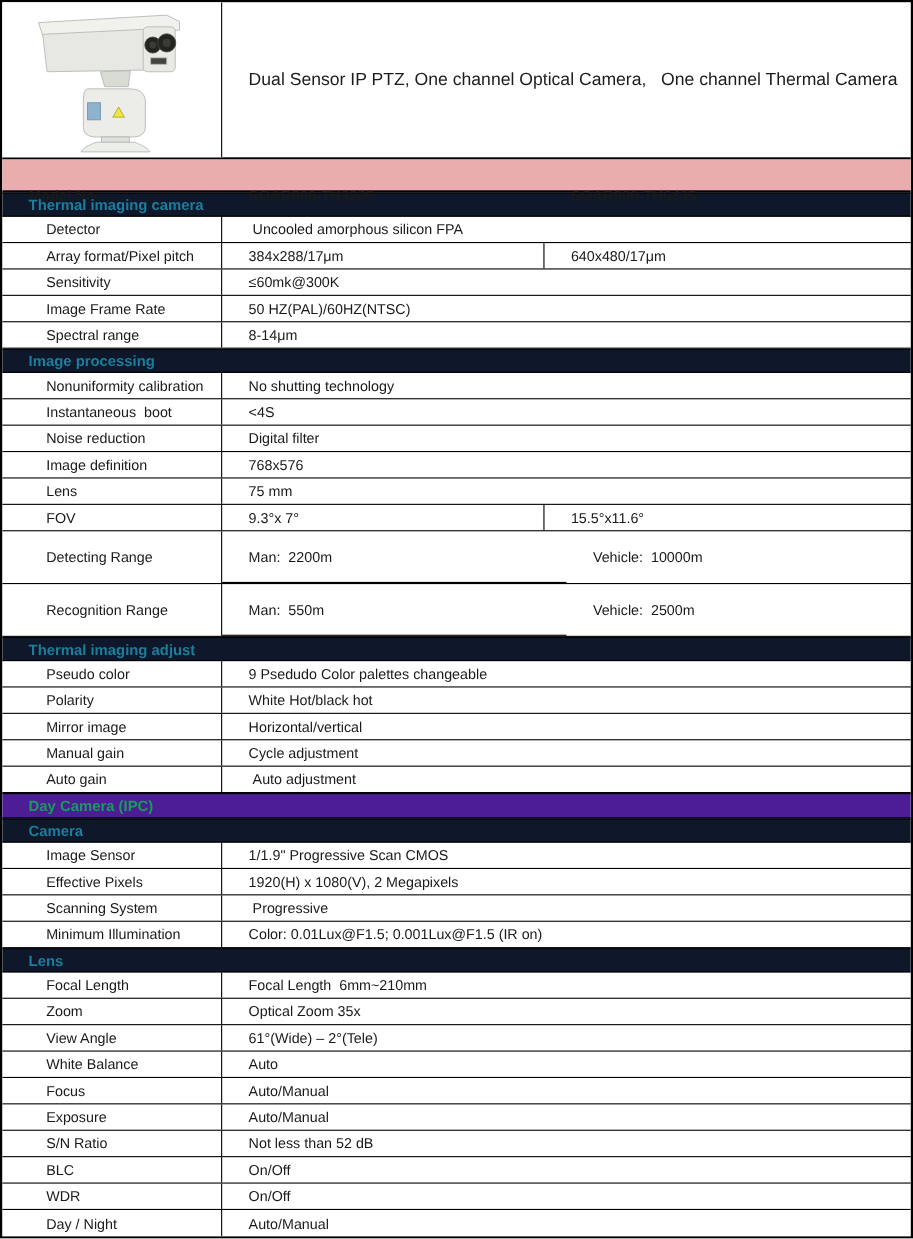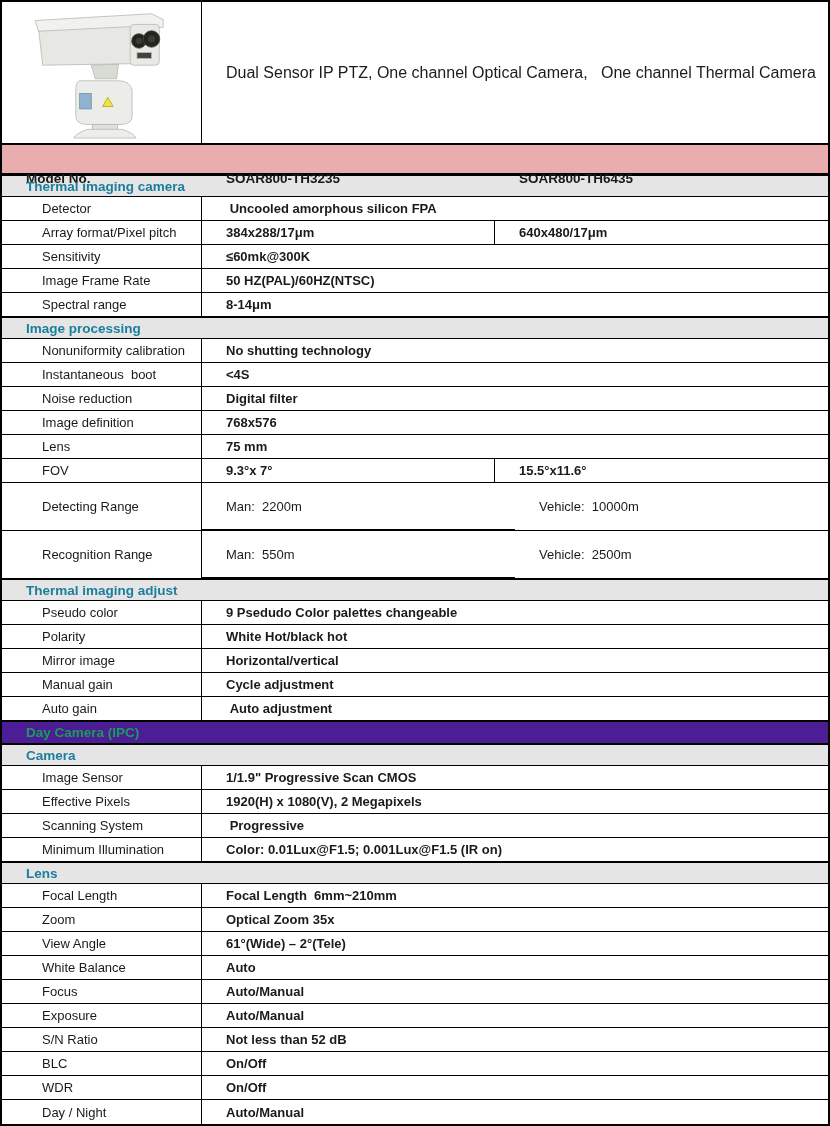--- a/index.html
+++ b/index.html
@@ -28,38 +28,37 @@
     display:flex; height:30px; background:#e9adad;
     border-bottom:2px solid #000;
     font-weight:bold; font-size:13.5px;
   }
   .model-row > div { display:flex; align-items:center; padding-left:24px;margin-top:33px; }
   .m1 { width:200px; border-right:1px solid #000; }
   .m2 { width:293px; border-right:1px solid #000; }
   .m3 { flex:1; }
   
   .band {
-    height:22px; background:#e5e5e5;
+    height:22px; background:#0f172a;
     border-top:1px solid #000; border-bottom:1px solid #000;
     display:flex; align-items:center; padding-left:24px;
     font-weight:bold; font-size:13.5px; color:#1a7e9c;
   }
   .band.ipc { height:23px; background:#4c1d95; color:#189c5a; }
   
   .row { display:flex; height:24px; border-bottom:1px solid #000; font-size:13px; }
   .row:last-child { border-bottom:none; }
   .cl {
     width:200px; border-right:1px solid #000;
     display:flex; align-items:center; padding-left:40px;
     white-space:pre-wrap;
   }
   .cv {
     flex:1; display:flex; align-items:center; padding-left:24px;
     white-space:pre-wrap;
-    font-weight:bold;
   }
   .cv-split { flex:0 0 293px; border-right:1px solid #000; }
   
   .row.group { height:48px; }
   .cstack { flex:1; display:flex; }
   .cs {
     flex:1; display:flex; align-items:center; padding-left:24px;
     white-space:pre-wrap;
   }
   .cs:first-child { border-bottom:1px solid #000; }

